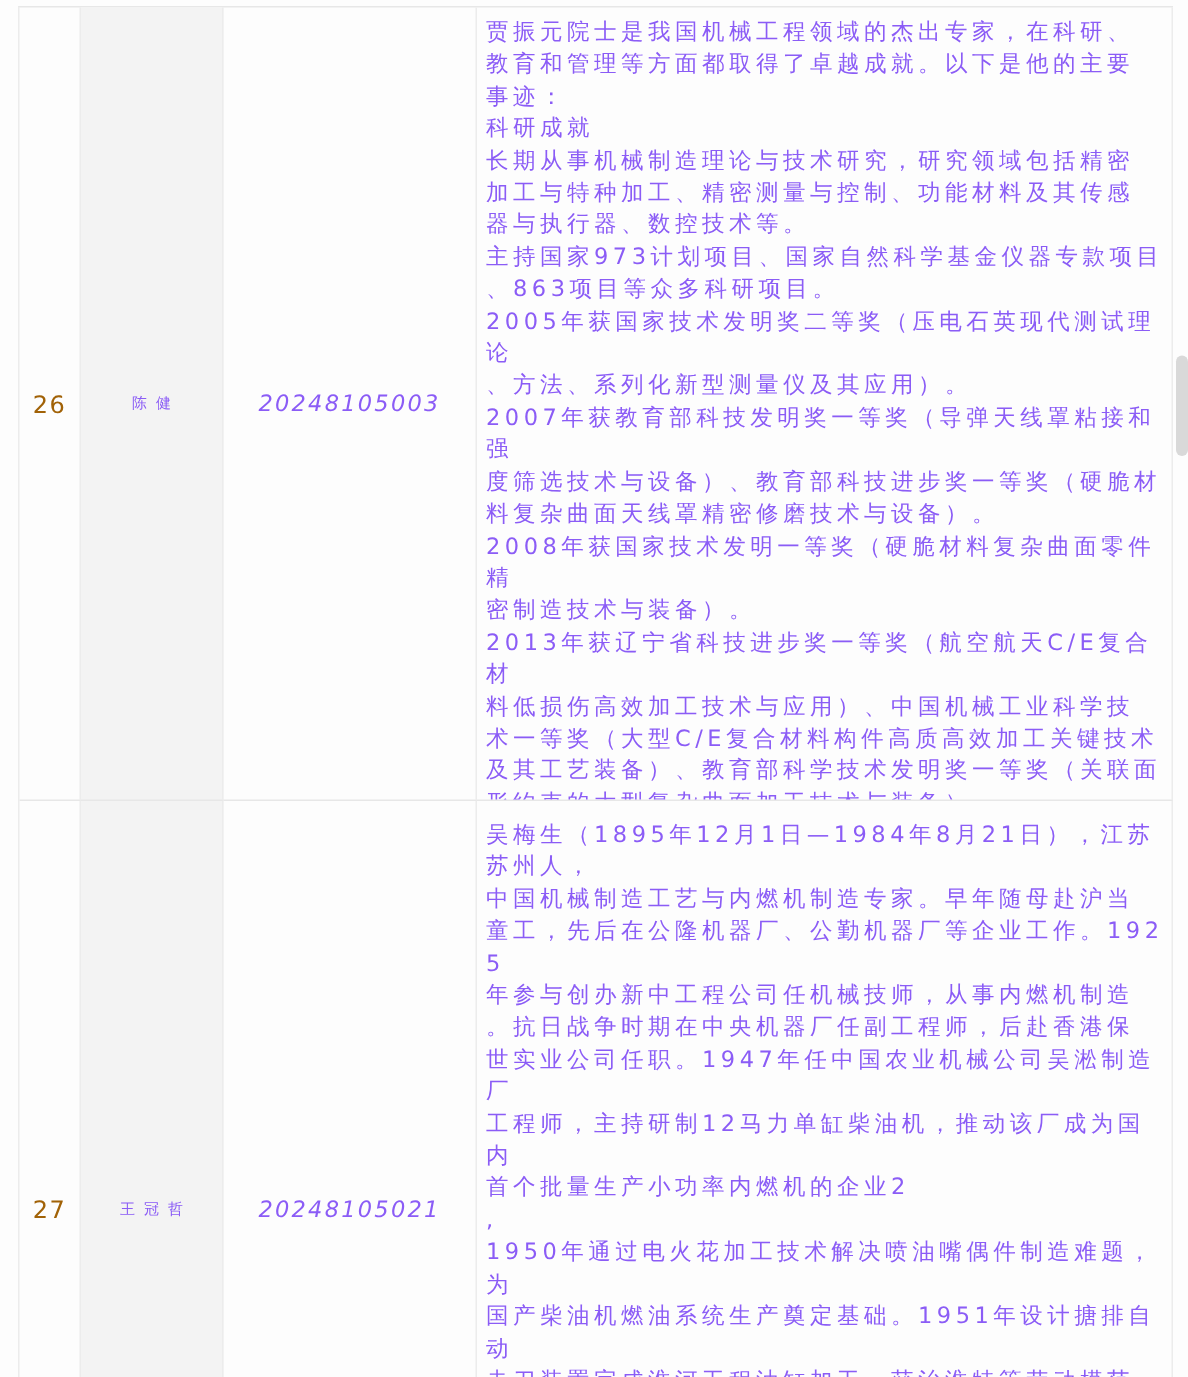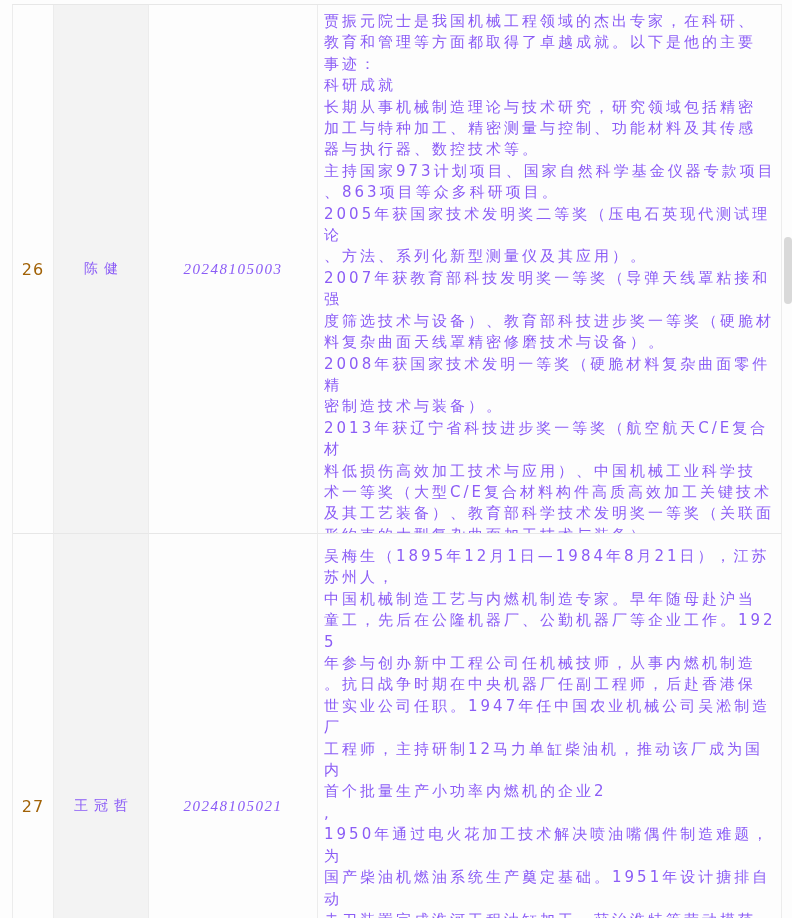--- a/index.html
+++ b/index.html
@@ -40,29 +40,28 @@
     align-items: center;
     justify-content: center;
   }
   .num-cell {
     font-size: 16px;
     color: #a16207;
     letter-spacing: 1px;
   }
   .name-cell {
     background: #f3f3f3;
-    font-size: 14px;
+    font-size: 10px;
     letter-spacing: 6px;
     padding-left: 6px; 
   }
   .sid-cell {
     font-size: 15px;
     letter-spacing: 1.5px;
     font-style: italic;
-    font-family: Liberation Serif, serif;
   }
   .bio-cell {
     font-size: 15px;
     line-height: 21.4px;
     letter-spacing: 3px;
     padding: 6px 4px 4px 6px;
     white-space: pre-line;
     word-break: break-all;
     overflow: hidden;
   }

